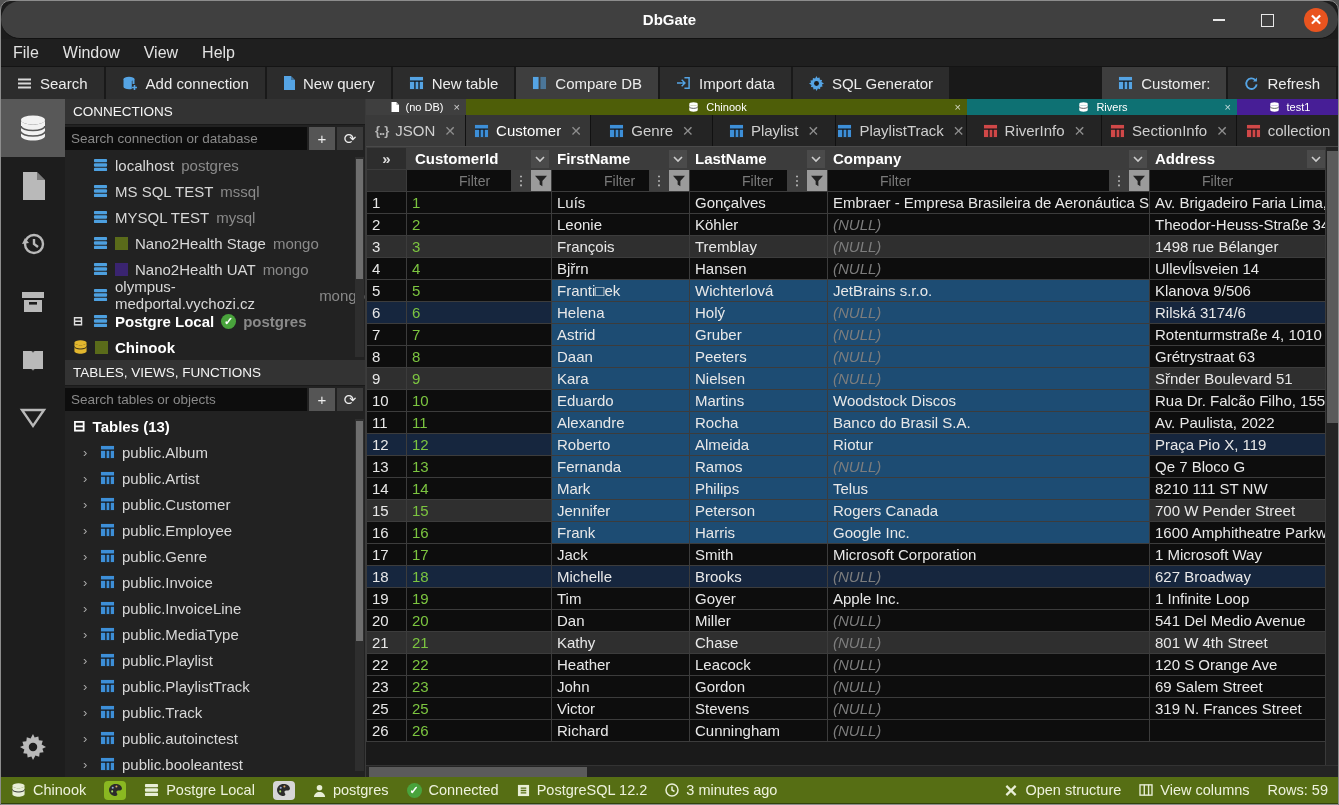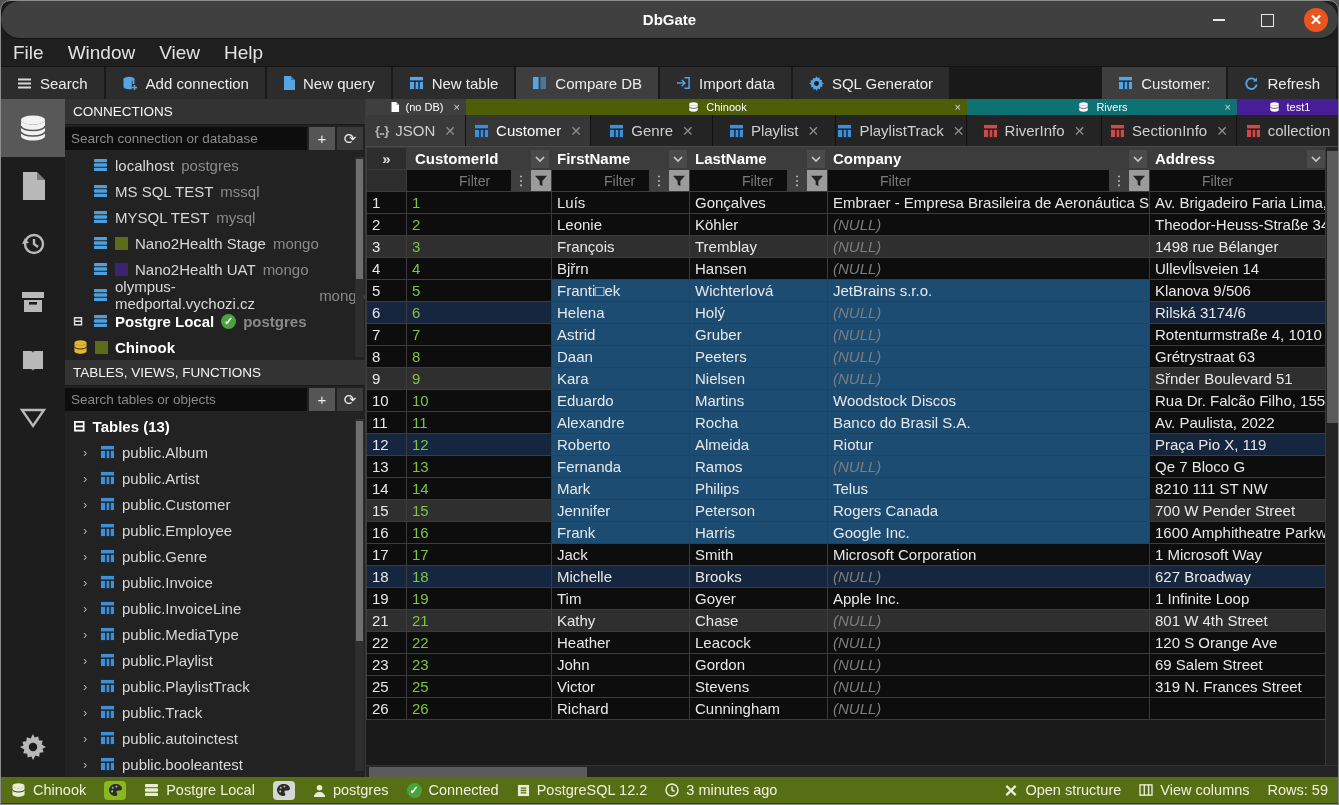--- a/index.html
+++ b/index.html
@@ -12,21 +12,21 @@
   .titlebar { height:38px; background:#404040; display:flex; align-items:center; justify-content:center; position:relative; border-bottom:1px solid #111;border-radius:19px; }
   .title { color:#fff; font-weight:bold; font-size:15px; }
   .win-controls { position:absolute; right:10px; top:0; height:38px; display:flex; align-items:center; gap:26px; }
   .wc { width:22px; height:22px; display:flex; align-items:center; justify-content:center; color:#e8e8e8; font-size:14px; }
   .wc.min::after { content:""; width:12px; height:2px; background:#e8e8e8; }
   .wc.max::after { content:""; width:11px; height:11px; border:1.5px solid #e8e8e8; }
   .wc.close { width:24px; height:24px; border-radius:50%; background:#e9541f; color:#fff; font-size:15px; font-weight:bold; }
 
   
   .menubar { height:28px; background:#1f1f1f; display:flex; align-items:center; padding-left:12px; gap:24px; border-bottom:1px solid #141414; }
-  .menu-item { color:#e2e2e2; font-size:19px; }
+  .menu-item { color:#e2e2e2; font-size:16px; }
 
   
   .toolbar { height:32px; background:#191919; display:flex; align-items:stretch; }
   .tbtn { display:flex; align-items:center; gap:8px; padding:0 16px; background:#2c2c2c; color:#ececec; font-size:15px; border-right:2px solid #191919; }
   .tbtn .ticon { display:flex; align-items:center; color:#55a4e4; }
   .tbtn .ticon.neutral { color:#d8d8d8; }
   .tbtn.lit { background:#3e3e3e; }
   .tb-spacer { flex:1; }
 
   
@@ -896,20 +896,28 @@
                 <td>627 Broadway</td>
               </tr>
               <tr>
                 <td class="rownum">19</td>
                 <td class="idcell">19</td>
                 <td>Tim</td>
                 <td>Goyer</td>
                 <td>Apple Inc.</td>
                 <td>1 Infinite Loop</td>
               </tr>
+              <tr>
+                <td class="rownum">20</td>
+                <td class="idcell">20</td>
+                <td>Dan</td>
+                <td>Miller</td>
+                <td class="nullv">(NULL)</td>
+                <td>541 Del Medio Avenue</td>
+              </tr>
               <tr class="stripe-gray">
                 <td class="rownum">21</td>
                 <td class="idcell">21</td>
                 <td>Kathy</td>
                 <td>Chase</td>
                 <td class="nullv">(NULL)</td>
                 <td>801 W 4th Street</td>
               </tr>
               <tr>
                 <td class="rownum">22</td>

